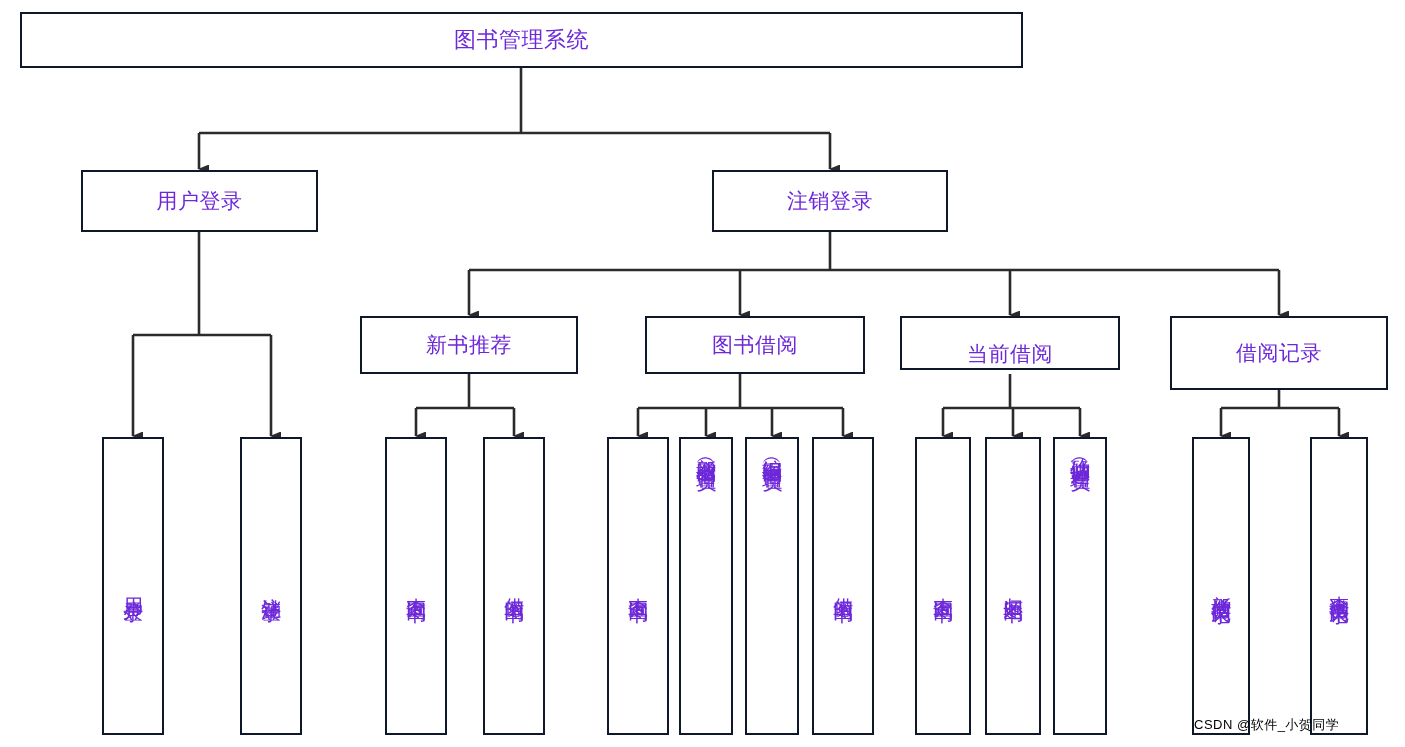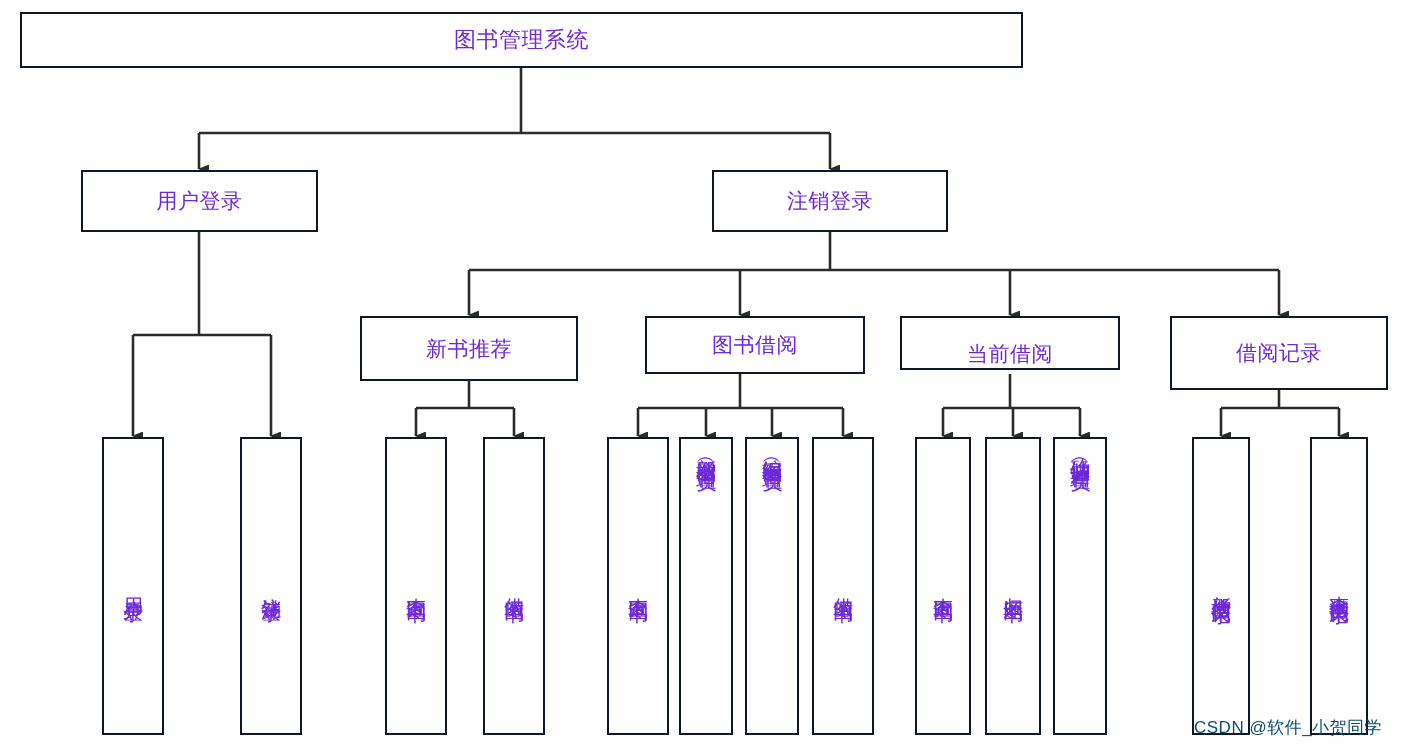--- a/index.html
+++ b/index.html
@@ -57,22 +57,22 @@
     white-space: nowrap;
   }
   .vtext.center {
     margin: auto 0;
   }
   .vtext.top {
     margin-top: 4px;
   }
   .watermark {
     position: absolute;
-    font-size: 17px;
-    color: #0c4a6e;
+    font-size: 13px;
+    color: #000000;
     white-space: nowrap;
     letter-spacing: 0.5px;
   }
 </style>
 </head>
 <body>
 
 <div id="canvas">
 
   <svg id="edges" viewBox="0 0 1405 747">
@@ -124,21 +124,21 @@
     <span>图书管理系统</span>
   </div>
 
   <div class="node node-h" style="left:81px; top:170px; width:237px; height:62px;">
     <span>用户登录</span>
   </div>
   <div class="node node-h" style="left:712px; top:170px; width:236px; height:62px;">
     <span>注销登录</span>
   </div>
 
-  <div class="node node-h" style="left:360px; top:316px; width:218px; height:65px;">
+  <div class="node node-h" style="left:360px; top:316px; width:218px; height:58px;">
     <span>新书推荐</span>
   </div>
   <div class="node node-h" style="left:630px; top:316px; width:220px; height:58px;margin-left:15px;">
     <span>图书借阅</span>
   </div>
   <div class="node node-h" style="left:900px; top:316px; width:220px; height:54px;align-items:flex-end;">
     <span>当前借阅</span>
   </div>
   <div class="node node-h" style="left:1170px; top:316px; width:218px; height:74px;">
     <span>借阅记录</span>

